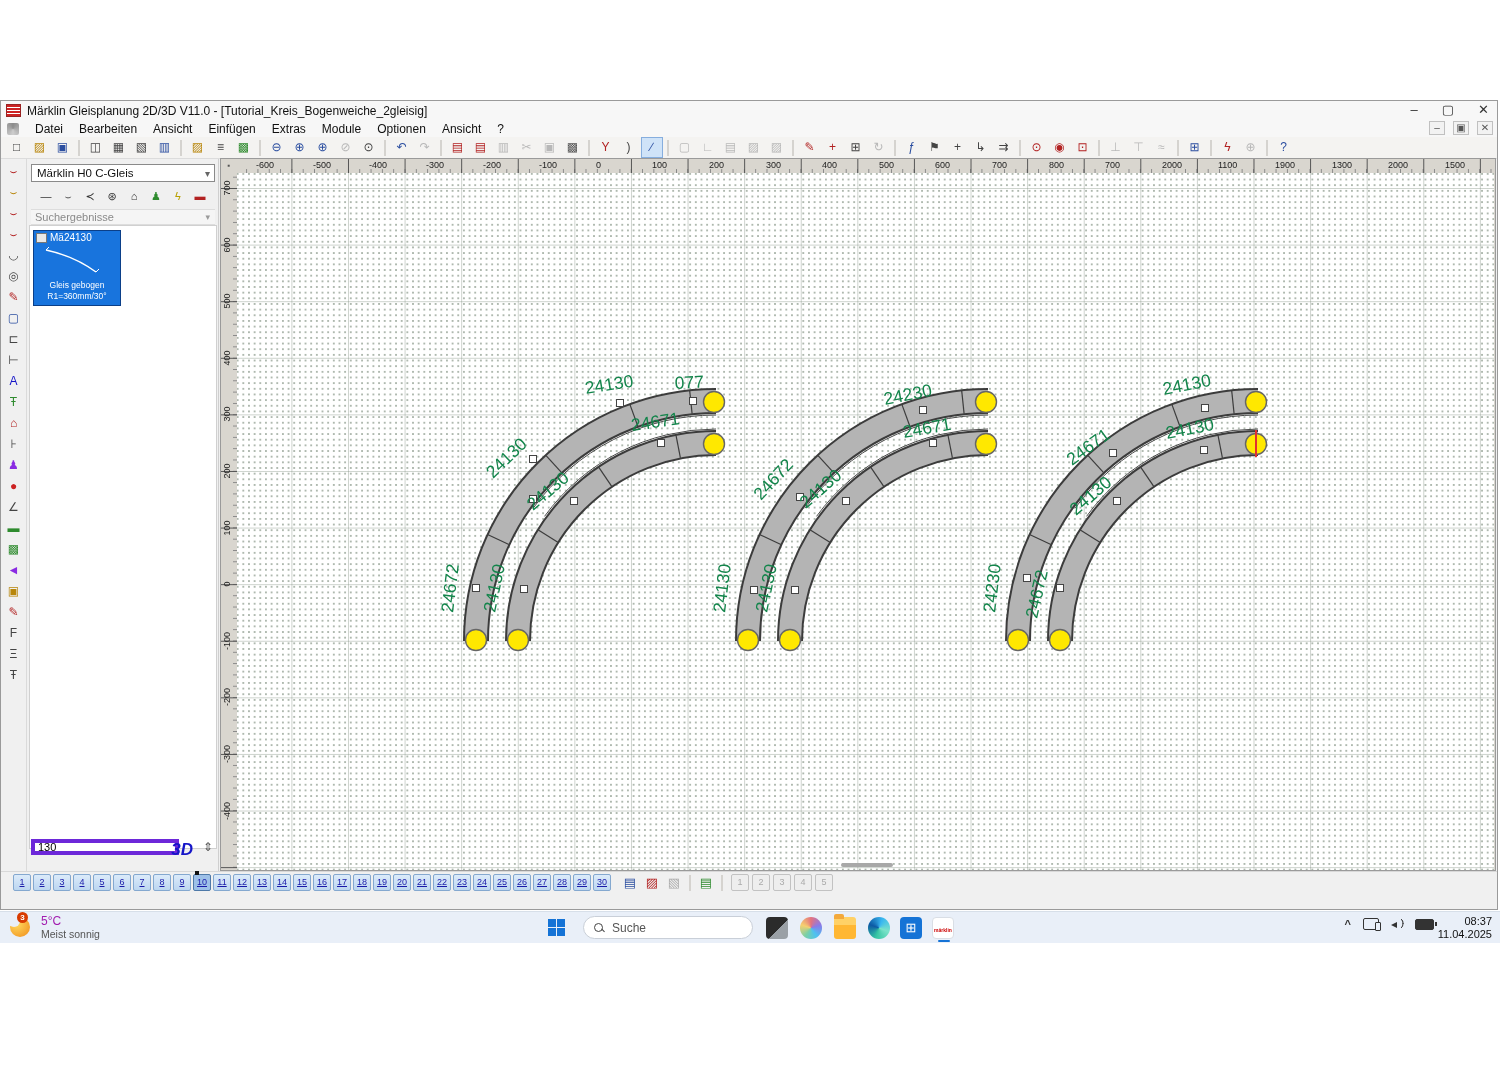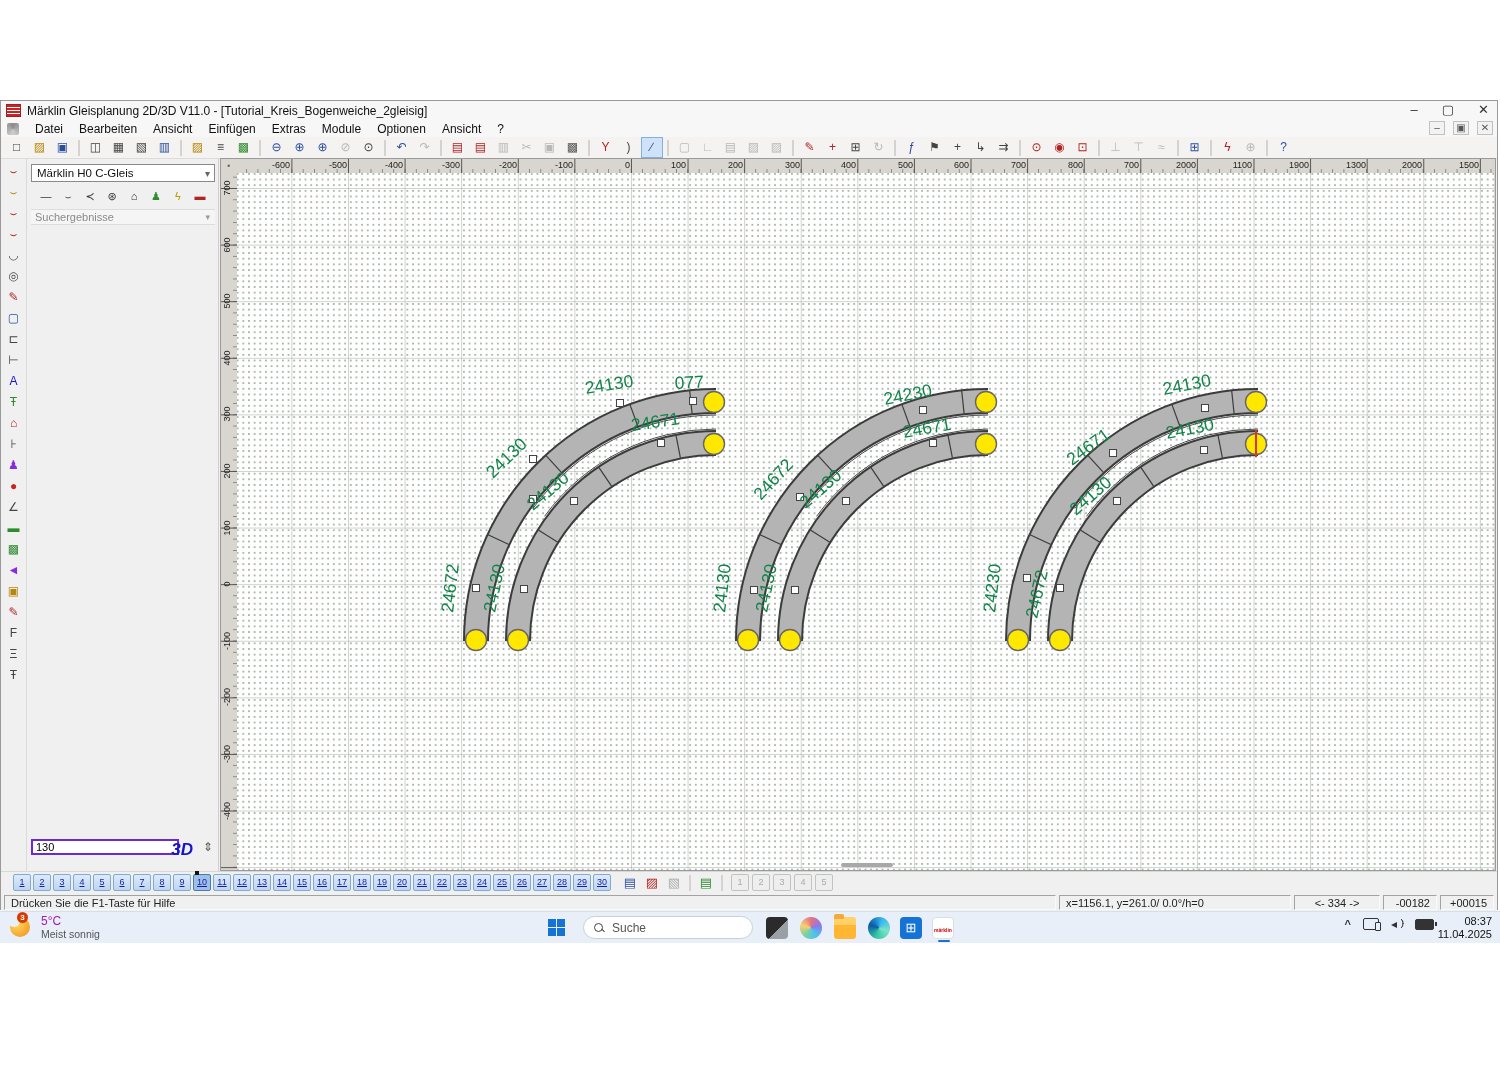--- a/index.html
+++ b/index.html
@@ -35,30 +35,30 @@
   .catrow{position:absolute;left:3px;top:26px;width:184px;height:22px;display:flex;justify-content:center;gap:6px;align-items:center;}
   .catbtn{width:16px;height:16px;line-height:16px;text-align:center;font-size:11px;}
   .resultshdr{position:absolute;left:3px;top:50px;width:184px;height:16px;font-size:11px;color:#8a8a8a;border-top:1px solid #ddd;border-bottom:1px solid #ddd;line-height:15px;padding-left:4px;box-sizing:border-box;background:#f5f5f5;}
   .resultshdr .chev{position:absolute;right:5px;color:#9a9a9a;font-size:9px;}
   .listarea{position:absolute;left:1px;top:66px;width:188px;height:624px;background:#fff;border:1px solid #d0d0d0;box-sizing:border-box;}
   .tile{position:absolute;left:3px;top:4px;width:88px;height:76px;background:#1874dd;border:1px solid #0b3f88;color:#fff;box-sizing:border-box;}
   .tile-h{font-size:10px;display:flex;align-items:center;gap:3px;padding:1px 2px;}
   .tile-ic{width:9px;height:8px;background:#e8e8e8;border:0.5px solid #777;flex:0 0 auto;}
   .tile-cap{position:absolute;bottom:3px;left:0;width:100%;text-align:center;font-size:8.5px;line-height:1.3;}
   .lenrow{position:absolute;left:3px;bottom:14px;width:184px;height:18px;}
-  .leninput{position:absolute;left:0;top:0;width:148px;height:16px;border:2px solid #6d28d9;font-size:11px;padding:0 3px;font-family:"Liberation Sans",sans-serif;box-sizing:border-box;}
+  .leninput{position:absolute;left:0;top:0;width:148px;height:16px;border:4px solid #6d28d9;font-size:11px;padding:0 3px;font-family:"Liberation Sans",sans-serif;box-sizing:border-box;}
   .btn3d{position:absolute;right:22px;top:1px;font-size:17px;font-weight:bold;color:#1515c8;font-style:italic;}
   .hicon{position:absolute;right:2px;top:1px;font-size:12px;color:#555;}
   
   .cframe{position:absolute;left:219px;top:57px;width:1276px;height:713px;border:1px solid #9a9a9a;background:#d9d6cf;box-sizing:border-box;}
   .corner{position:absolute;left:0;top:0;width:16px;height:14px;background:#d9d6cf;border-right:1px solid #aaa;border-bottom:1px solid #aaa;font-size:8px;color:#555;text-align:center;line-height:13px;}
   .hruler{position:absolute;left:16px;top:0;width:1257px;height:14px;background:#d9d6cf;border-bottom:1px solid #aaa;overflow:hidden;
     background-image:linear-gradient(to right,#555 1px,transparent 1px),linear-gradient(to right,#888 1px,transparent 1px);
     background-size:56.6px 14px,11.32px 4px;background-position:54.4px 0,54.4px 100%;background-repeat:repeat-x;}
-  .hlab{position:absolute;top:1px;width:34px;text-align:right;font-size:9px;color:#222;}
+  .hlab{position:absolute;top:1px;width:34px;text-align:left;font-size:9px;color:#222;}
   .vruler{position:absolute;left:0;top:14px;width:16px;height:697px;background:#d9d6cf;border-right:1px solid #aaa;overflow:hidden;
     background-image:linear-gradient(to bottom,#555 1px,transparent 1px),linear-gradient(to bottom,#888 1px,transparent 1px);
     background-size:16px 56.6px,4px 11.32px;background-position:0 15px,100% 15px;background-repeat:repeat-y;}
   .vlab{position:absolute;left:-11px;width:34px;height:12px;line-height:12px;font-size:9px;color:#222;text-align:center;transform:rotate(-90deg);}
   .content{position:absolute;left:16px;top:14px;width:1257px;height:697px;background:#fff;overflow:hidden;
     background-image:
       linear-gradient(to right,rgba(125,140,125,0.38) 1px,transparent 1px),
       linear-gradient(to bottom,rgba(125,140,125,0.38) 1px,transparent 1px),
       radial-gradient(circle,rgba(95,115,95,0.5) 0.7px,transparent 1px);
     background-size:56.6px 100%,100% 56.6px,5.66px 5.66px;
@@ -261,20 +261,36 @@
           <span class="catbtn" style="color: rgb(51, 51, 51);">≺</span>
           <span class="catbtn" style="color: rgb(51, 51, 51);">⊛</span>
           <span class="catbtn" style="color: rgb(51, 51, 51);">⌂</span>
           <span class="catbtn" style="color: rgb(46, 139, 46);">♟</span>
           <span class="catbtn" style="color: rgb(184, 160, 0);">ϟ</span>
           <span class="catbtn" style="color: rgb(178, 34, 34);">▬</span>
         </div>
       <div class="resultshdr">
         <span>Suchergebnisse</span>
         <span class="chev">▾</span>
+      </div>
+      <div class="listarea">
+        <div class="tile">
+          <div class="tile-h">
+            <span class="tile-ic"></span>
+            <span>Mä24130</span>
+          </div>
+          <svg width="86" height="30" style="display:block">
+            <path d="M 12 6 Q 40 12 62 28" fill="none" stroke="#fff" stroke-width="1.4"></path>
+            <path d="M 12 6 l 3 -3 M 62 28 l 3 -3" stroke="#fff" stroke-width="1"></path>
+          </svg>
+          <div class="tile-cap">
+            <div>Gleis gebogen</div>
+            <div>R1=360mm/30°</div>
+          </div>
+        </div>
       </div>
       <div class="lenrow">
         <input class="leninput" value="130" style="">
         <span class="btn3d">3D</span>
         <span class="hicon">⇕</span>
       </div>
     </div>
 
     <div class="cframe">
       <div class="corner">▪</div>
@@ -462,27 +478,20 @@
         </div>
       <div style="display:flex;margin-left:4px">
           <span class="pgext">1</span>
           <span class="pgext">2</span>
           <span class="pgext">3</span>
           <span class="pgext">4</span>
           <span class="pgext">5</span>
         </div>
     </div>
 
-    <div class="statusbar">
-      <span class="spanel sp-help">Drücken Sie die  F1-Taste für Hilfe</span>
-      <span class="spanel sp-coords">x=1156.1, y=261.0/ 0.0°/h=0</span>
-      <span class="spanel sp-range">&lt;- 334 -&gt;</span>
-      <span class="spanel sp-v">-00182</span>
-      <span class="spanel sp-v">+00015</span>
-    </div>
   </div>
 
   <div class="taskbar">
     <div class="weather">
       <div class="wicon">
         <div class="wsun"></div>
         <div class="wbadge">3</div>
       </div>
       <div>
         <div class="wtemp">5°C</div>

